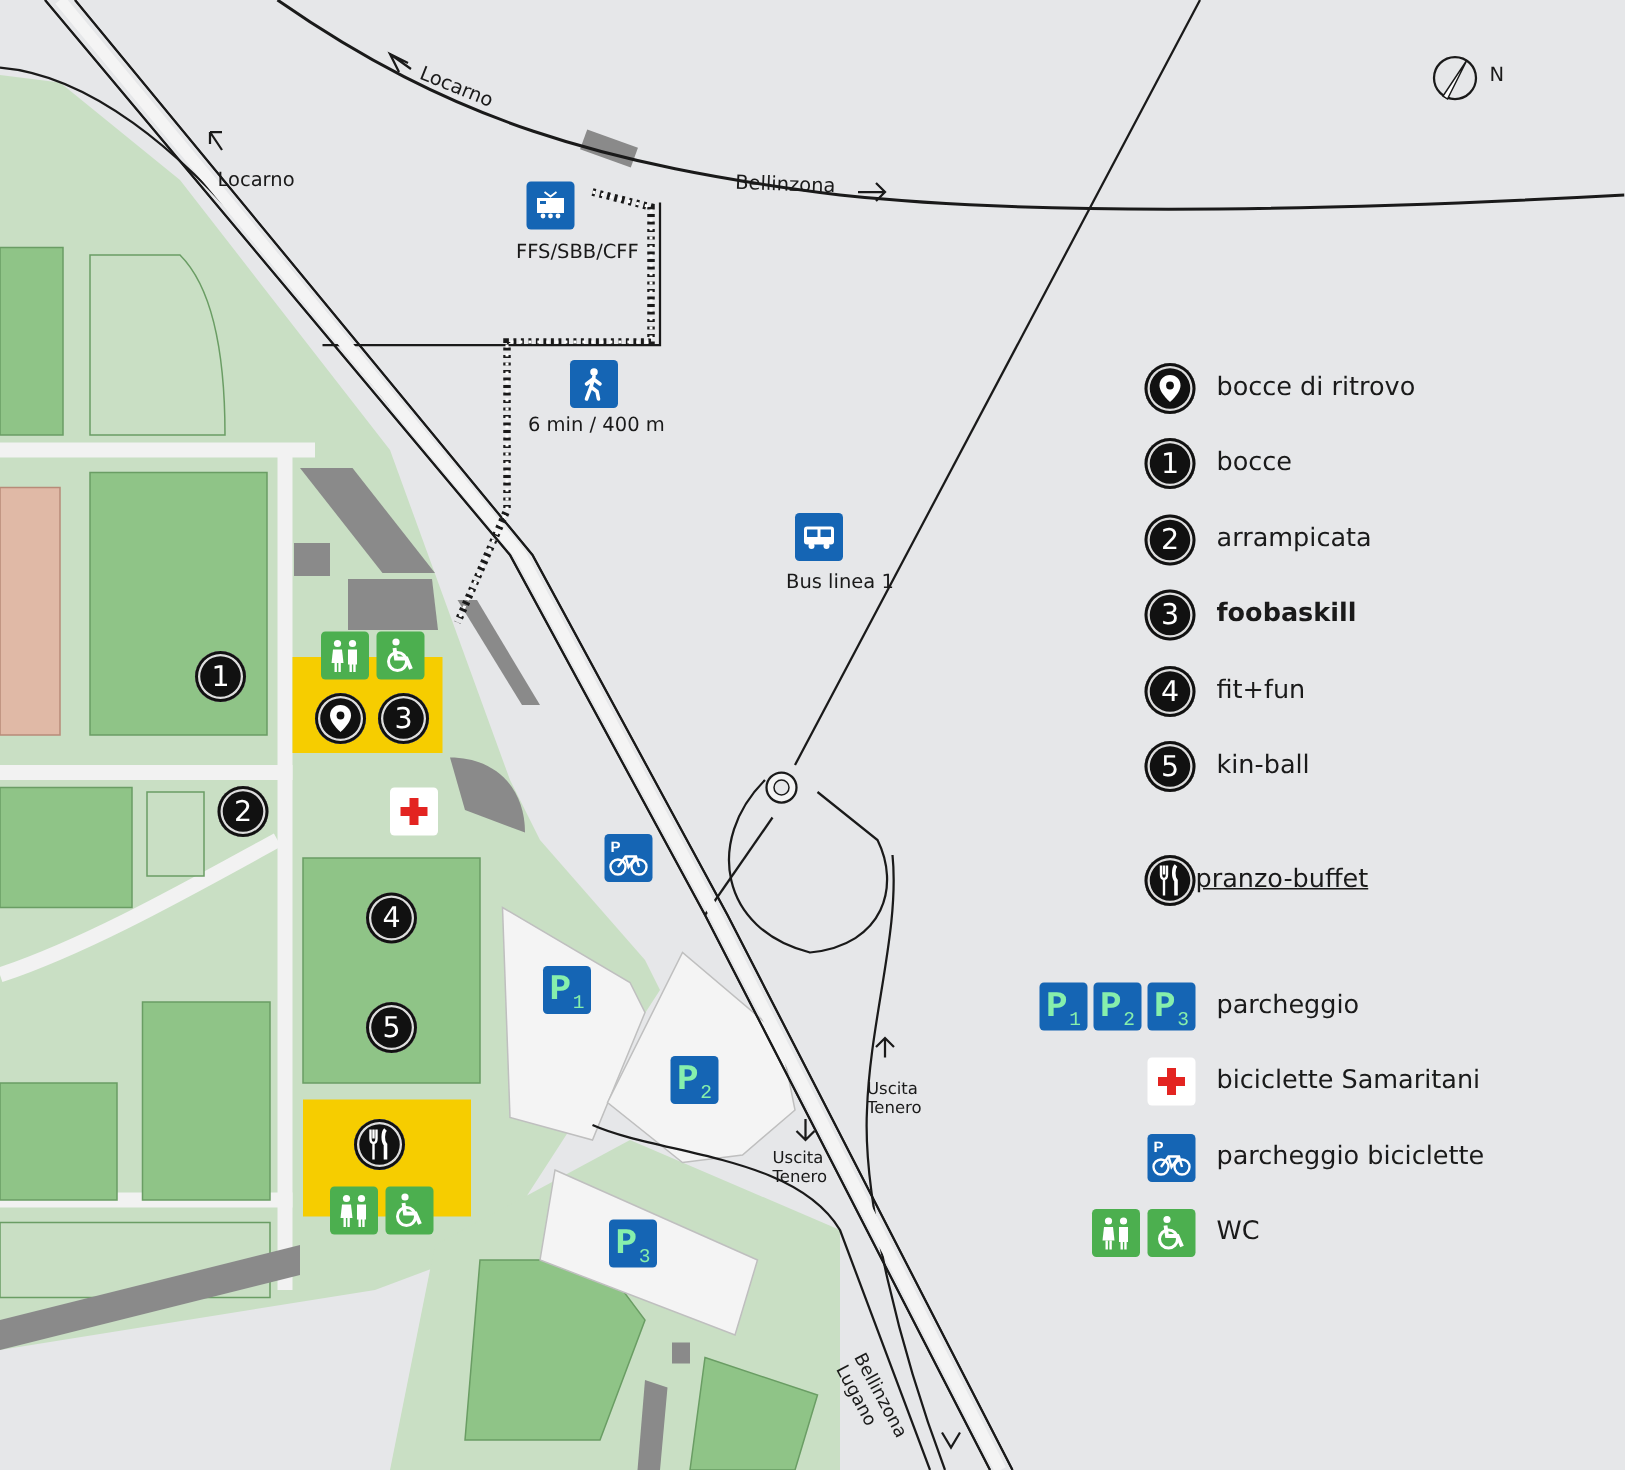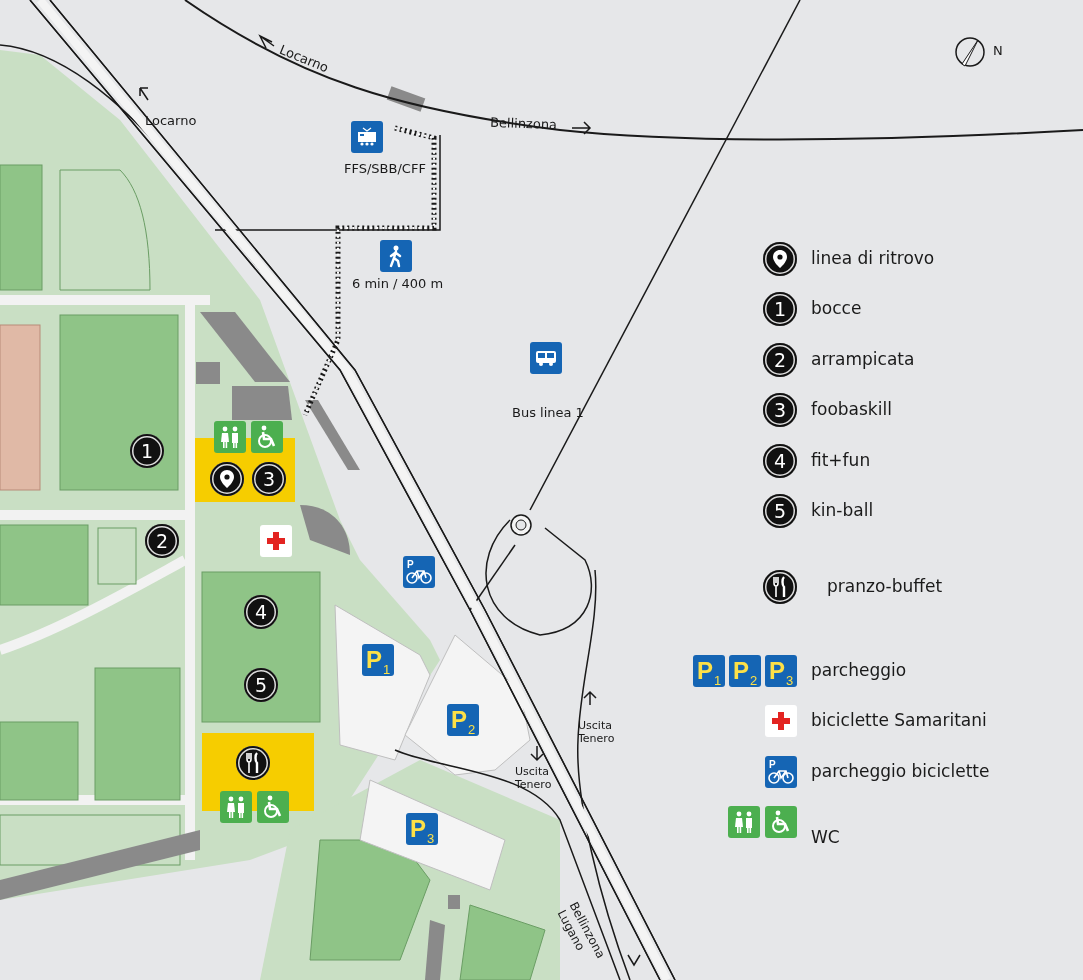--- a/index.html
+++ b/index.html
@@ -4,21 +4,21 @@
 <style>
   html, body { margin:0; padding:0; }
   body { width:1083px; height:980px; background:#e6e7e9; position:relative; overflow:hidden; font-family:"DejaVu Sans","Liberation Sans",sans-serif; color:#1a1a1a; }
   #map { position:absolute; left:0; top:0; width:1083px; height:980px; }
   .lbl { position:absolute; font-size:13px; color:#1a1a1a; white-space:nowrap; line-height:1.15; }
   .circ { width:34px; height:34px; border-radius:50%; background:#111; display:flex; align-items:center; justify-content:center; color:#fff; font-size:19px; box-shadow: inset 0 0 0 2px #111, inset 0 0 0 3.5px #ddd; position:absolute; }
   .sq { width:32px; height:32px; border-radius:3px; display:flex; align-items:center; justify-content:center; position:absolute; }
   .blue { background:#1565b4; color:#fff; }
   .green { background:#4caf4f; }
   .white { background:#fff; }
-  .pbadge { font-weight:bold; font-size:24px; color:#fde047; font-family:Liberation Sans, sans-serif; position:relative; }
+  .pbadge { font-weight:bold; font-size:24px; color:#86efac; font-family:Liberation Mono, monospace; position:relative; }
   .pbadge sub { font-size:13px; font-weight:normal; vertical-align:baseline; position:relative; top:6px; margin-left:1px; }
   .legend-text { position:absolute; font-size:17px; white-space:nowrap; }
 </style>
 </head>
 <body>
 
 <svg id="map" viewBox="0 0 1083 980" xmlns="http://www.w3.org/2000/svg">
 
   <g>
     <path d="M0,50 L40,55 L120,120 L260,300 L300,410 L340,520 L360,560 L430,640 L440,660 L330,830 L250,860 L0,900 Z" fill="#c9dfc4"></path>
@@ -108,21 +108,21 @@
     <path d="M537,746 L537,760 M531,754 L537,760 L543,754"></path>
     <path d="M628,955 L634,965 L640,955"></path>
   </g>
 </svg>
 
 <div class="lbl" style="left:278px;top:52px;transform:rotate(22deg);">Locarno</div>
 <div class="lbl" style="left:145px;top:114px;">Locarno</div>
 <div class="lbl" style="left:490px;top:117px;transform:rotate(2deg);">Bellinzona</div>
 <div class="lbl" style="left:319px;top:162px;margin-left:25px;">FFS/SBB/CFF</div>
 <div class="lbl" style="left:352px;top:277px;">6 min / 400 m</div>
-<div class="lbl" style="left:512px;top:382px;margin-top:24px;">Bus linea 1</div>
+<div class="lbl" style="left:524px;top:382px;">Bus linea 1</div>
 <div class="lbl" style="left:578px;top:720px;font-size:11px;width:50px;white-space:normal;">Uscita Tenero</div>
 <div class="lbl" style="left:515px;top:766px;font-size:11px;width:50px;white-space:normal;">Uscita Tenero</div>
 <div class="lbl" style="left:578px;top:900px;transform:rotate(62deg);transform-origin:left top;font-size:12px;">Bellinzona</div>
 <div class="lbl" style="left:566px;top:908px;transform:rotate(62deg);transform-origin:left top;font-size:12px;">Lugano</div>
 <div class="lbl" style="left:993px;top:44px;">N</div>
 
 <div class="sq blue" style="left:351px;top:121px;">
   <svg width="24" height="22" viewBox="0 0 24 22">
       <path d="M8,2 L12,5 L16,2" stroke="#fff" fill="none" stroke-width="1.2"></path>
       <rect x="3" y="6" width="18" height="10" fill="#fff"></rect>
@@ -237,54 +237,54 @@
     <span class="pbadge"><span>P</span><sub>3</sub></span>
   </div>
 
 <div>
   <div class="circ" style="left:763px;top:242px;">
     <svg width="16" height="20" viewBox="0 0 16 20">
         <path d="M8,1 C4,1 1,4 1,8 C1,13 8,19 8,19 C8,19 15,13 15,8 C15,4 12,1 8,1 Z" fill="#fff"></path>
         <circle cx="8" cy="8" r="2.6" fill="#111"></circle>
       </svg>
   </div>
-  <div class="legend-text" style="left:811px;top:248px;">linea di ritrovo</div>
+  <div class="legend-text" style="left:811px;top:248px;">bocce di ritrovo</div>
 
   <div class="circ" style="left:763px;top:292px;">
       <span>1</span>
     </div>
   <div class="legend-text" style="left:811px;top:298px;">bocce</div>
 
   <div class="circ" style="left:763px;top:343px;">
       <span>2</span>
     </div>
   <div class="legend-text" style="left:811px;top:349px;">arrampicata</div>
 
   <div class="circ" style="left:763px;top:393px;">
       <span>3</span>
     </div>
-  <div class="legend-text" style="left:811px;top:399px;">foobaskill</div>
+  <div class="legend-text" style="left:811px;top:399px;font-weight:bold;">foobaskill</div>
 
   <div class="circ" style="left:763px;top:444px;">
       <span>4</span>
     </div>
   <div class="legend-text" style="left:811px;top:450px;">fit+fun</div>
 
   <div class="circ" style="left:763px;top:494px;">
       <span>5</span>
     </div>
   <div class="legend-text" style="left:811px;top:500px;">kin-ball</div>
 
   <div class="circ" style="left:763px;top:570px;">
     <svg width="18" height="22" viewBox="0 0 18 22">
         <path d="M3,1 V7 C3,9 4,10 5,10 V21 M5,1 V7 M7,1 V7 C7,9 6,10 5,10" stroke="#fff" stroke-width="1.6" fill="none"></path>
         <path d="M13,1 C11,3 11,9 13,11 V21" stroke="#fff" stroke-width="2.4" fill="none"></path>
       </svg>
   </div>
-  <div class="legend-text" style="left:827px;top:576px;">pranzo-buffet</div>
+  <div class="legend-text" style="left:797px;top:576px;text-decoration:underline;">pranzo-buffet</div>
 
   <div class="sq blue" style="left:693px;top:655px;">
       <span class="pbadge"><span>P</span><sub>1</sub></span>
     </div>
   <div class="sq blue" style="left:729px;top:655px;">
       <span class="pbadge"><span>P</span><sub>2</sub></span>
     </div>
   <div class="sq blue" style="left:765px;top:655px;">
       <span class="pbadge"><span>P</span><sub>3</sub></span>
     </div>
@@ -319,14 +319,14 @@
         <rect x="18.5" y="18" width="1.6" height="6" fill="#fff"></rect>
       </svg>
   </div>
   <div class="sq green" style="left:765px;top:806px;">
     <svg width="26" height="26" viewBox="0 0 26 26">
         <circle cx="10" cy="4" r="2.4" fill="#fff"></circle>
         <path d="M9,8 L10,15 L17,15 L20,22" stroke="#fff" stroke-width="2.6" fill="none"></path>
         <circle cx="11" cy="17" r="6" stroke="#fff" fill="none" stroke-width="2"></circle>
       </svg>
   </div>
-  <div class="legend-text" style="left:811px;top:811px;margin-top:16px;">WC</div>
+  <div class="legend-text" style="left:811px;top:811px;">WC</div>
 </div>
 
 </body></html>

